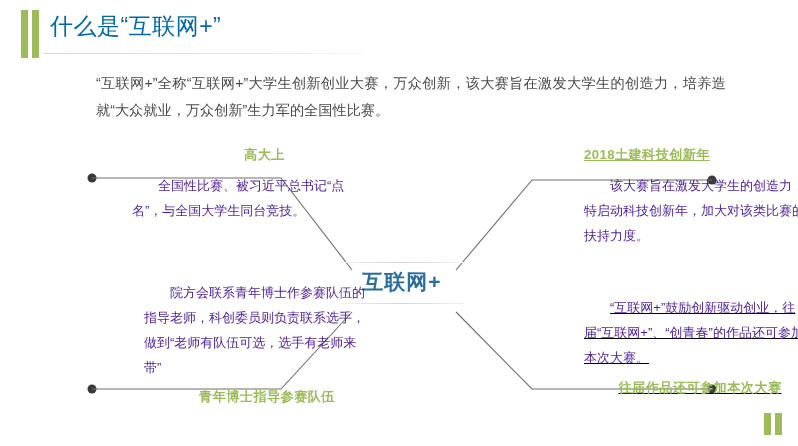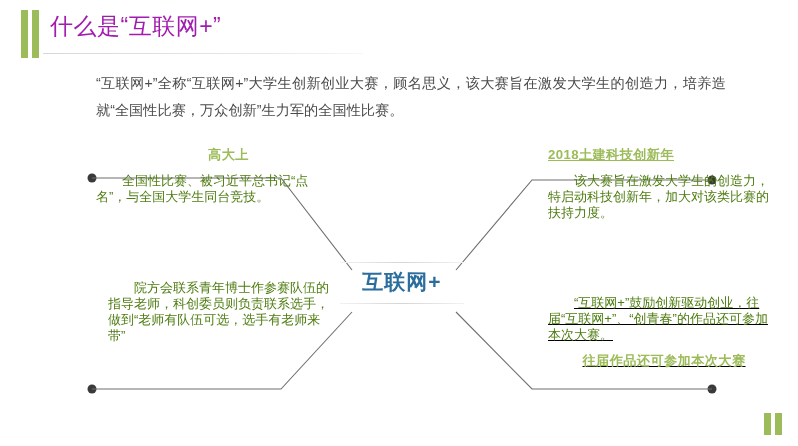--- a/index.html
+++ b/index.html
@@ -38,21 +38,21 @@
   }
   .deco-bars.tl .bar { height: 48px; }
   .deco-bars.br .bar { height: 22px; }
 
   
   .title {
     position: absolute;
     left: 50px;
     top: 11px;
     font-size: 23px;
-    color: #a21caf;
+    color: #0369a1;
     font-weight: 400;
     letter-spacing: 0.5px;
     white-space: nowrap;
   }
 
   .title-rule {
     position: absolute;
     left: 43px;
     top: 53px;
     width: 320px;
@@ -94,34 +94,34 @@
   .center-node .label {
     font-size: 21px;
     color: #2b6e9e;
     padding: 5px 0 7px 0;
     letter-spacing: 1px;
     white-space: nowrap;
     font-weight: bold;
   }
 
   
-  .quad { position: absolute; }
+  .quad { position: absolute; margin-left: 36px; }
 
   .quad .heading {
     font-size: 13.2px;
     font-weight: bold;
     color: #9CBB59;
     white-space: nowrap;
     letter-spacing: 0.4px;
   }
 
   .quad .body {
     font-size: 13px;
-    line-height: 16px;
-    color: #4d7c0f;
+    line-height: 25px;
+    color: #4c1d95;
   }
 
   
   .quad.tl { left: 96px; top: 6px; width: 225px; }
   .quad.tl .heading { text-align: center; padding-left: 40px; margin-bottom: 9px; }
   .quad.tl .body { text-indent: 2em; }
 
   
   .quad.tr { left: 548px; top: 6px; width: 232px; }
   .quad.tr .heading { text-align: left; margin-bottom: 9px; text-decoration: underline; }
@@ -143,21 +143,21 @@
 <div class="slide">
 
   <div class="deco-bars tl">
     <div class="bar"></div>
     <div class="bar"></div>
   </div>
 
   <div class="title">什么是“互联网+”</div>
   <div class="title-rule"></div>
 
-  <div class="intro">“互联网+”全称“互联网+”大学生创新创业大赛，顾名思义，该大赛旨在激发大学生的创造力，培养造就“全国性比赛，万众创新”生力军的全国性比赛。</div>
+  <div class="intro">“互联网+”全称“互联网+”大学生创新创业大赛，万众创新，该大赛旨在激发大学生的创造力，培养造就“大众就业，万众创新”生力军的全国性比赛。</div>
 
   <div class="diagram">
 
     <svg width="798" height="306">
 
       <circle cx="92" cy="38" r="4.5" fill="#3a3a3a"></circle>
       <path d="M 92 38 L 281 38 L 352 130" fill="none" stroke="#6f6f6f" stroke-width="1.1"></path>
 
       <circle cx="712" cy="40" r="4.5" fill="#3a3a3a"></circle>
       <path d="M 712 40 L 532 40 L 456 130" fill="none" stroke="#6f6f6f" stroke-width="1.1"></path>
@@ -180,20 +180,21 @@
       <div class="body">全国性比赛、被习近平总书记“点名”，与全国大学生同台竞技。</div>
     </div>
 
     <div class="quad tr">
       <div class="heading">2018土建科技创新年</div>
       <div class="body">该大赛旨在激发大学生的创造力，特启动科技创新年，加大对该类比赛的扶持力度。</div>
     </div>
 
     <div class="quad bl">
       <div class="body">院方会联系青年博士作参赛队伍的指导老师，科创委员则负责联系选手，做到“老师有队伍可选，选手有老师来带”</div>
+      <div class="heading">青年博士指导参赛队伍</div>
     </div>
 
     <div class="quad br">
       <div class="body">“互联网+”鼓励创新驱动创业，往届“互联网+”、“创青春”的作品还可参加本次大赛。</div>
       <div class="heading">往届作品还可参加本次大赛</div>
     </div>
 
   </div>
 
   <div class="deco-bars br">

